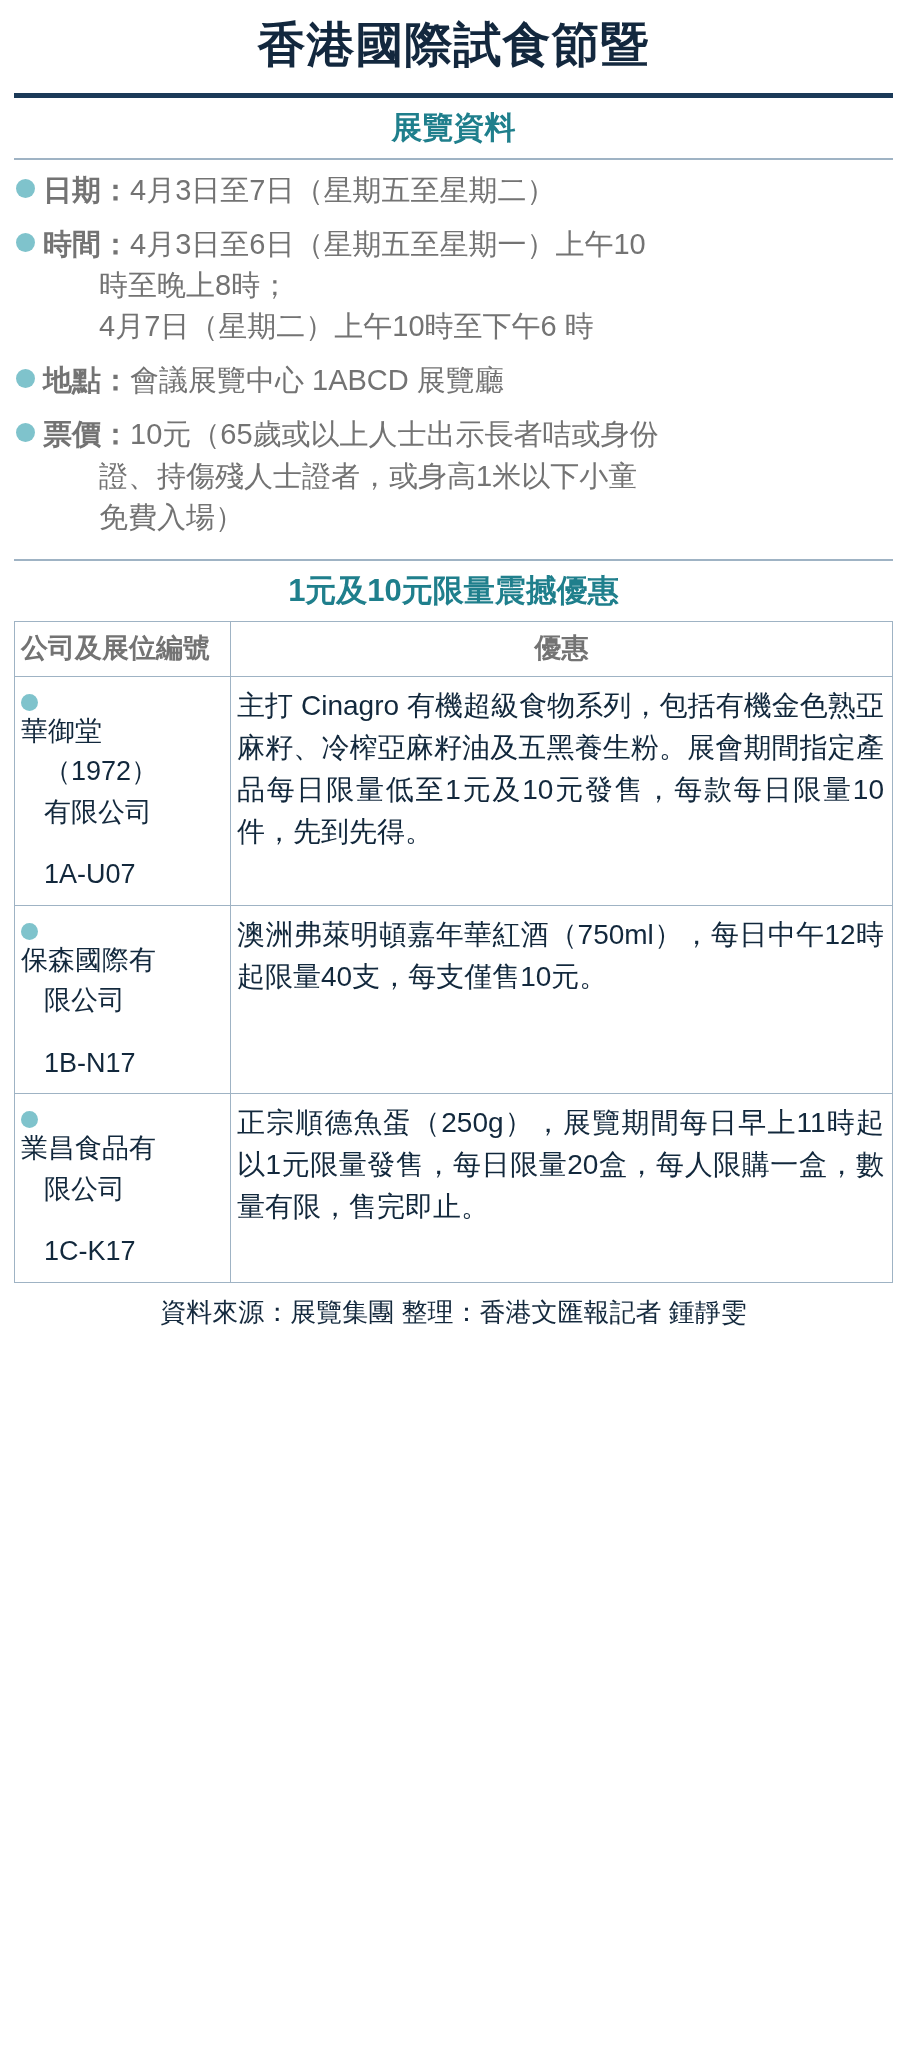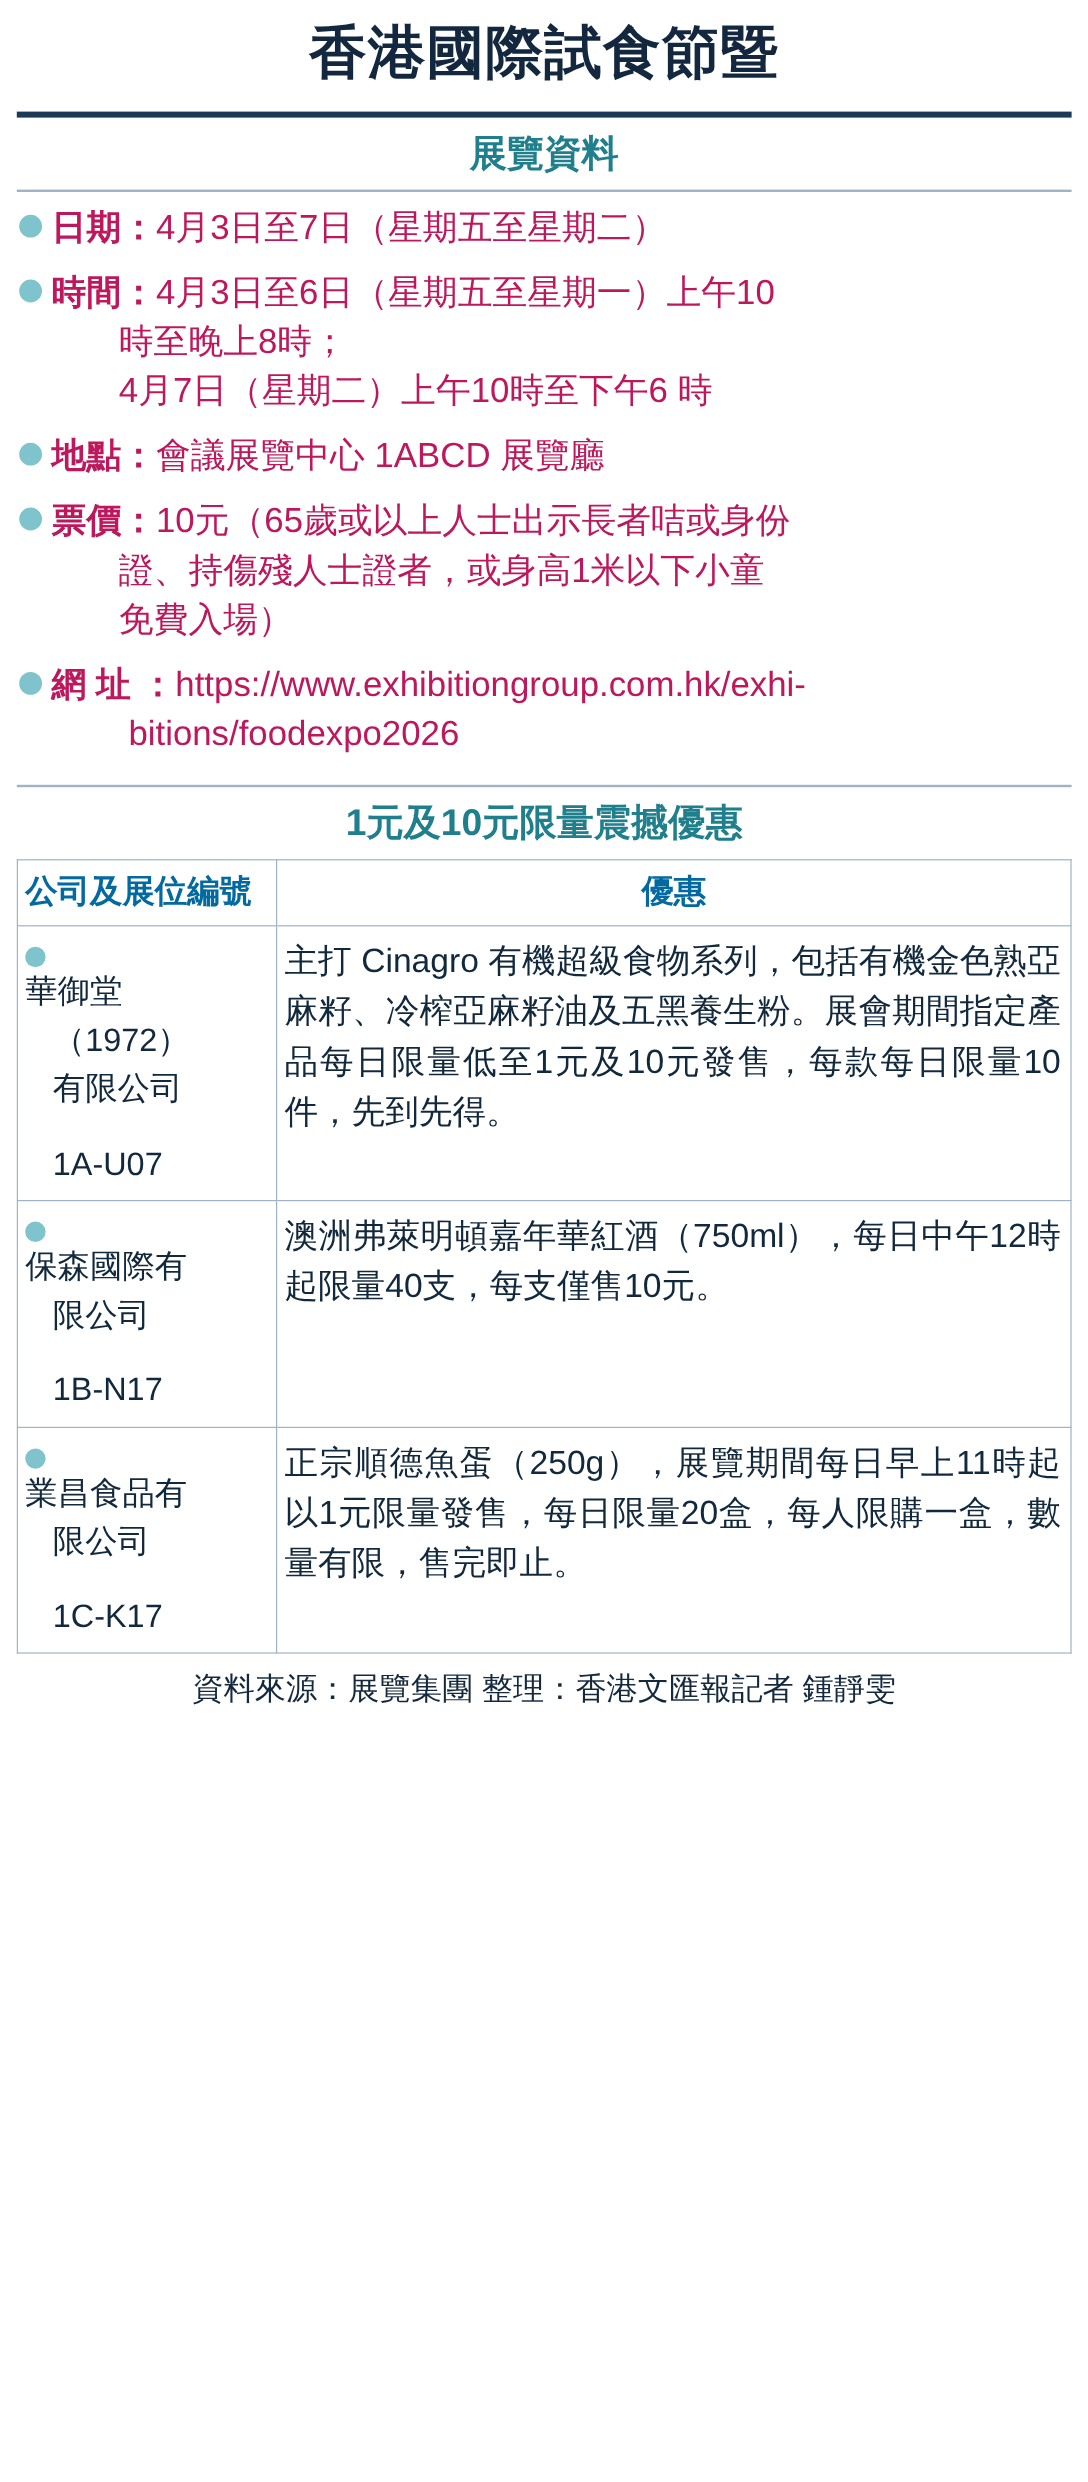--- a/index.html
+++ b/index.html
@@ -64,21 +64,21 @@
     width: 19px;
     height: 19px;
     border-radius: 50%;
     background: #7fc3cc;
     margin: 9px 8px 0 2px;
   }
   .info-text {
     flex: 1 1 auto;
     font-size: 29px;
     line-height: 1.42;
-    color: #be185d;
+    color: #737373;
   }
   .info-label {
     font-weight: bold;
   }
   .indent {
     display: block;
     padding-left: 56px;
   }
   .indent-url {
     display: block;
@@ -98,21 +98,21 @@
   table.offers th, table.offers td {
     border: 1px solid #9fb3c4;
     vertical-align: top;
     padding: 8px 8px 10px 6px;
   }
   table.offers th {
     text-align: center;
     font-size: 27px;
     font-weight: bold;
     padding: 8px 4px 10px 4px;
-    color: #0369a1;
+    color: #737373;
   }
   table.offers th.left {
     text-align: left;
     padding-left: 6px;
   }
   .company-cell {
     font-size: 27px;
     line-height: 1.5;
   }
   .company-head {
@@ -199,27 +199,20 @@
 
     <div class="info-row">
       <span class="bullet"></span>
       <div class="info-text">
         <span class="info-label">票價：</span><span>10元（65歲或以上人士出示長者咭或身份</span>
         <span class="indent">證、持傷殘人士證者，或身高1米以下小童</span>
         <span class="indent">免費入場）</span>
       </div>
     </div>
 
-    <div class="info-row">
-      <span class="bullet"></span>
-      <div class="info-text">
-        <span class="info-label">網 址 ：</span><span class="url-text">https://www.exhibitiongroup.com.hk/exhi-</span>
-        <span class="indent-url url-text">bitions/foodexpo2026</span>
-      </div>
-    </div>
 
   </div>
 
   <div class="rule-thin"></div>
 
   <div class="section-head dark">1元及10元限量震撼優惠</div>
 
   <table class="offers">
     <colgroup>
         <col class="c1">

